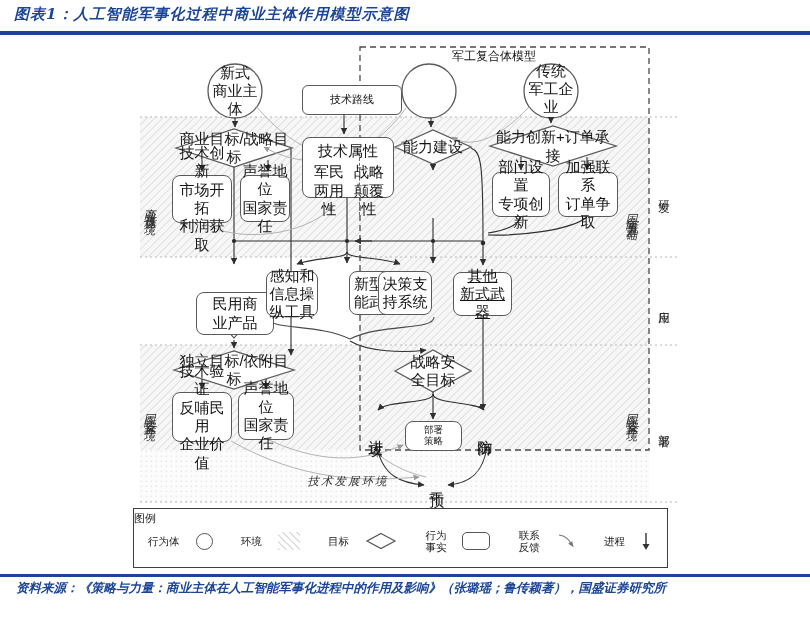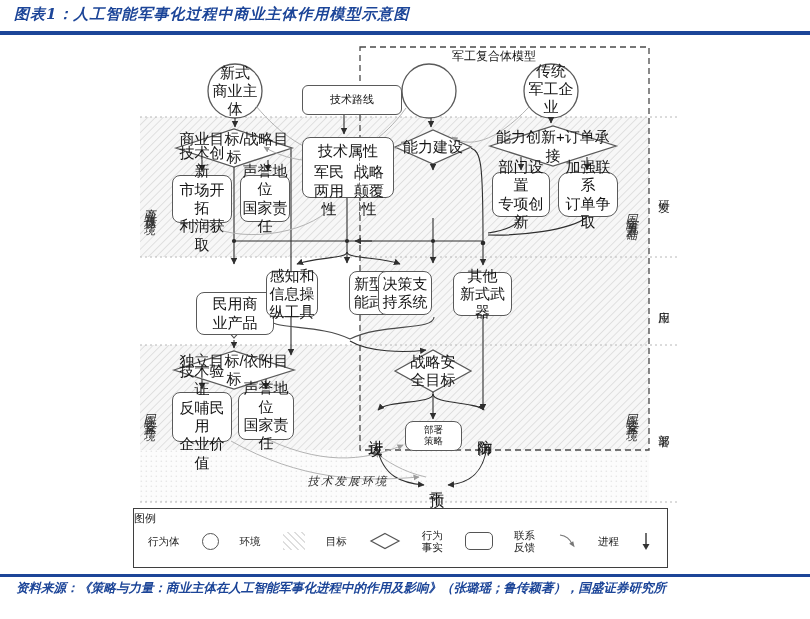--- a/index.html
+++ b/index.html
@@ -26,21 +26,21 @@
   .phase{font-size:11.5px;color:#222;letter-spacing:2px;}
   #tech-attr{flex-direction:column;justify-content:flex-start;padding-top:4px;}
   .ta-row{display:flex;width:100%;justify-content:space-between;padding:3px 4px 0 6px;
         box-sizing:border-box;position:relative;flex:1;}
   .ta-div{position:absolute;left:62%;top:-2px;bottom:3px;border-left:1.4px dashed #6a6a6a;}
   #legend{position:absolute;left:133px;top:508px;width:535px;height:60px;
         box-sizing:border-box;border:1.3px solid #3f3f3f;background:#fff;}
   #legend-title{position:absolute;left:0;right:0;top:2px;font-size:11px;}
   .lg-row{display:flex;align-items:center;justify-content:space-between;
         padding:20px 16px 0 14px;}
-  .lg-item{display:flex;align-items:center;gap:22px;font-size:10.5px;
+  .lg-item{display:flex;align-items:center;gap:16px;font-size:10.5px;
         line-height:1.15;white-space:pre-line;text-align:center;}
   .lg-circle{width:15px;height:15px;border:1.3px solid #555;border-radius:50%;background:#fff;}
   .lg-hatch{width:22px;height:18px;
         background:repeating-linear-gradient(45deg,#dedede 0 1.5px,transparent 1.5px 5px);}
   .lg-rect{width:26px;height:16px;border:1.3px solid #555;border-radius:5px;background:#fff;}
 </style>
 </head>
 <body>
 
 <div id="page">
@@ -182,33 +182,33 @@
   <div class="lbl" style="left:397px;top:140px;width:72px;height:15px;">能力建设</div>
   <div class="lbl" style="left:493px;top:139px;width:120px;height:15px;">能力创新+订单承接</div>
 
   <div class="node" style="left:172px;top:175px;width:60px;height:48px;">技术创新
 市场开拓
 利润获取</div>
   <div class="node" style="left:240px;top:175px;width:50px;height:47px;">声誉地位
 国家责任</div>
   <div class="node" style="left:492px;top:172px;width:58px;height:45px;">部门设置
 专项创新</div>
-  <div class="node" style="left:558px;top:172px;width:60px;height:45px;border-radius:11px;">加强联系
+  <div class="node" style="left:558px;top:172px;width:60px;height:45px;">加强联系
 订单争取</div>
 
   <div class="node" style="left:196px;top:272px;width:78px;height:43px;margin-top:20px;">民用商
 业产品</div>
   <div class="node" style="left:266px;top:271px;width:52px;height:46px;">感知和
 信息操
 纵工具</div>
   <div class="node" style="left:305px;top:271px;width:55px;height:44px;margin-left:44px;">新型智
 能武器</div>
   <div class="node" style="left:378px;top:271px;width:54px;height:44px;">决策支
 持系统</div>
-  <div class="node" style="left:453px;top:272px;width:59px;height:44px;">其他
+  <div class="node" style="left:453px;top:272px;width:59px;height:44px;text-decoration:underline;">其他
 新式武
 器</div>
 
   <div class="lbl" style="left:176px;top:361px;width:116px;height:18px;">独立目标/依附目标</div>
   <div class="lbl" style="left:401px;top:357px;width:64px;height:28px;">战略安
 全目标</div>
 
   <div class="node" style="left:172px;top:392px;width:60px;height:50px;">技术验证
 反哺民用
 企业价值</div>

